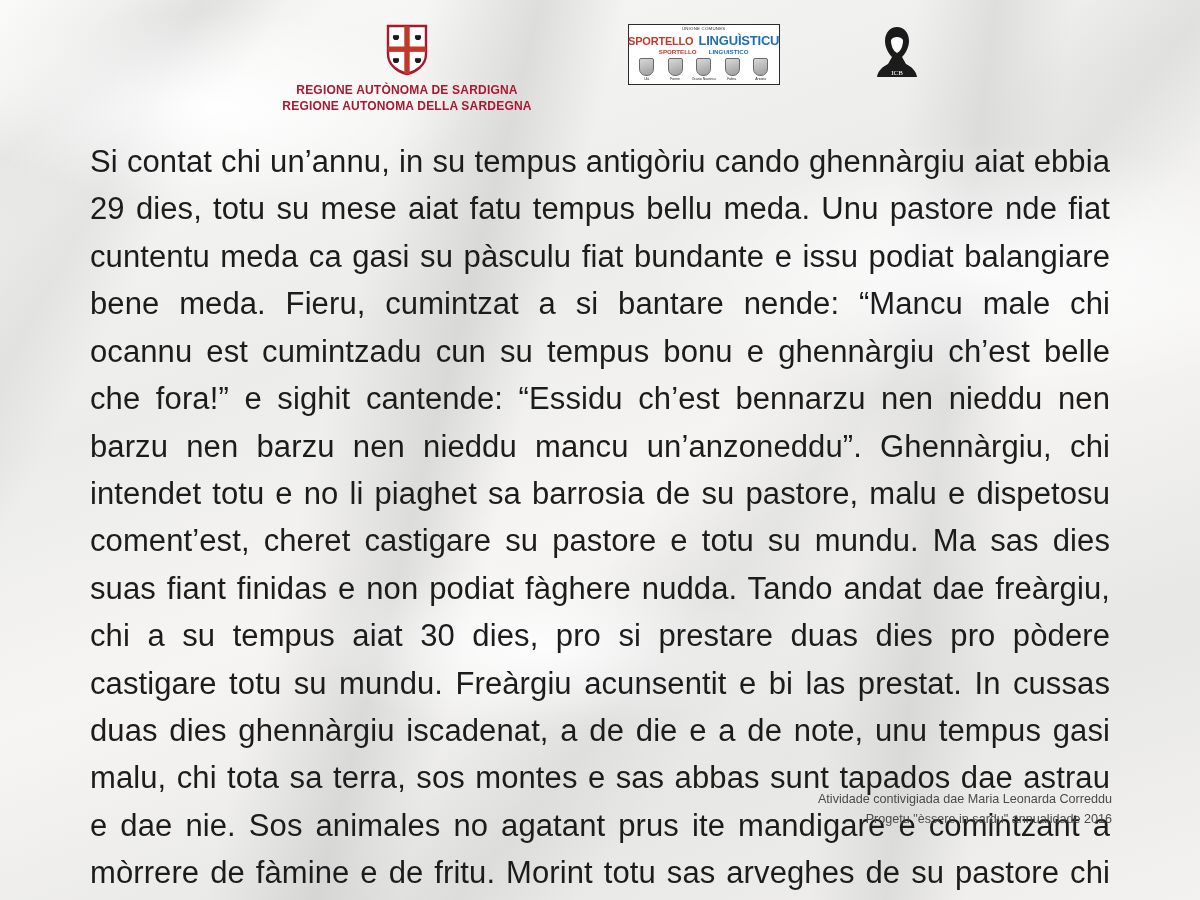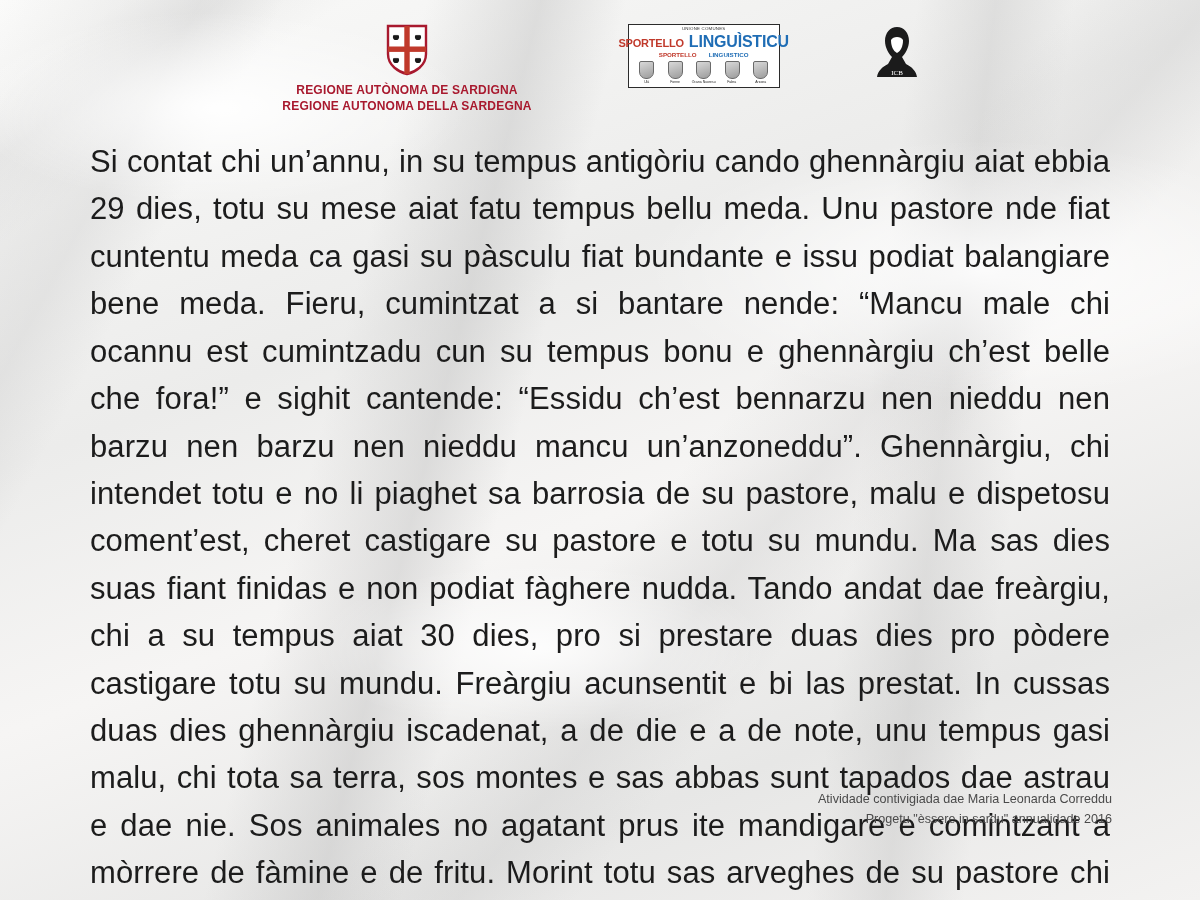--- a/index.html
+++ b/index.html
@@ -78,21 +78,21 @@
     line-height: 1.1;
   }
   .sportellu-title {
     display: flex;
     justify-content: center;
     gap: 5px;
     align-items: baseline;
     margin-top: 1px;
   }
   .sportellu-title .w1 { color: #c0392b; font-weight: bold; font-size: 11px; letter-spacing: -0.2px;}
-  .sportellu-title .w2 { color: #1f6db5; font-weight: bold; font-size: 16px; letter-spacing: -0.2px;}
+  .sportellu-title .w2 { color: #1f6db5; font-weight: bold; font-size: 13px; letter-spacing: -0.2px;}
   .sportellu-sub {
     display: flex;
     justify-content: center;
     gap: 12px;
     margin-top: 0px;
   }
   .sportellu-sub .s1 { color: #c0392b; font-weight: bold; font-size: 6.2px;}
   .sportellu-sub .s2 { color: #1f6db5; font-weight: bold; font-size: 6.2px;}
   .crest-row {
     display: flex;

